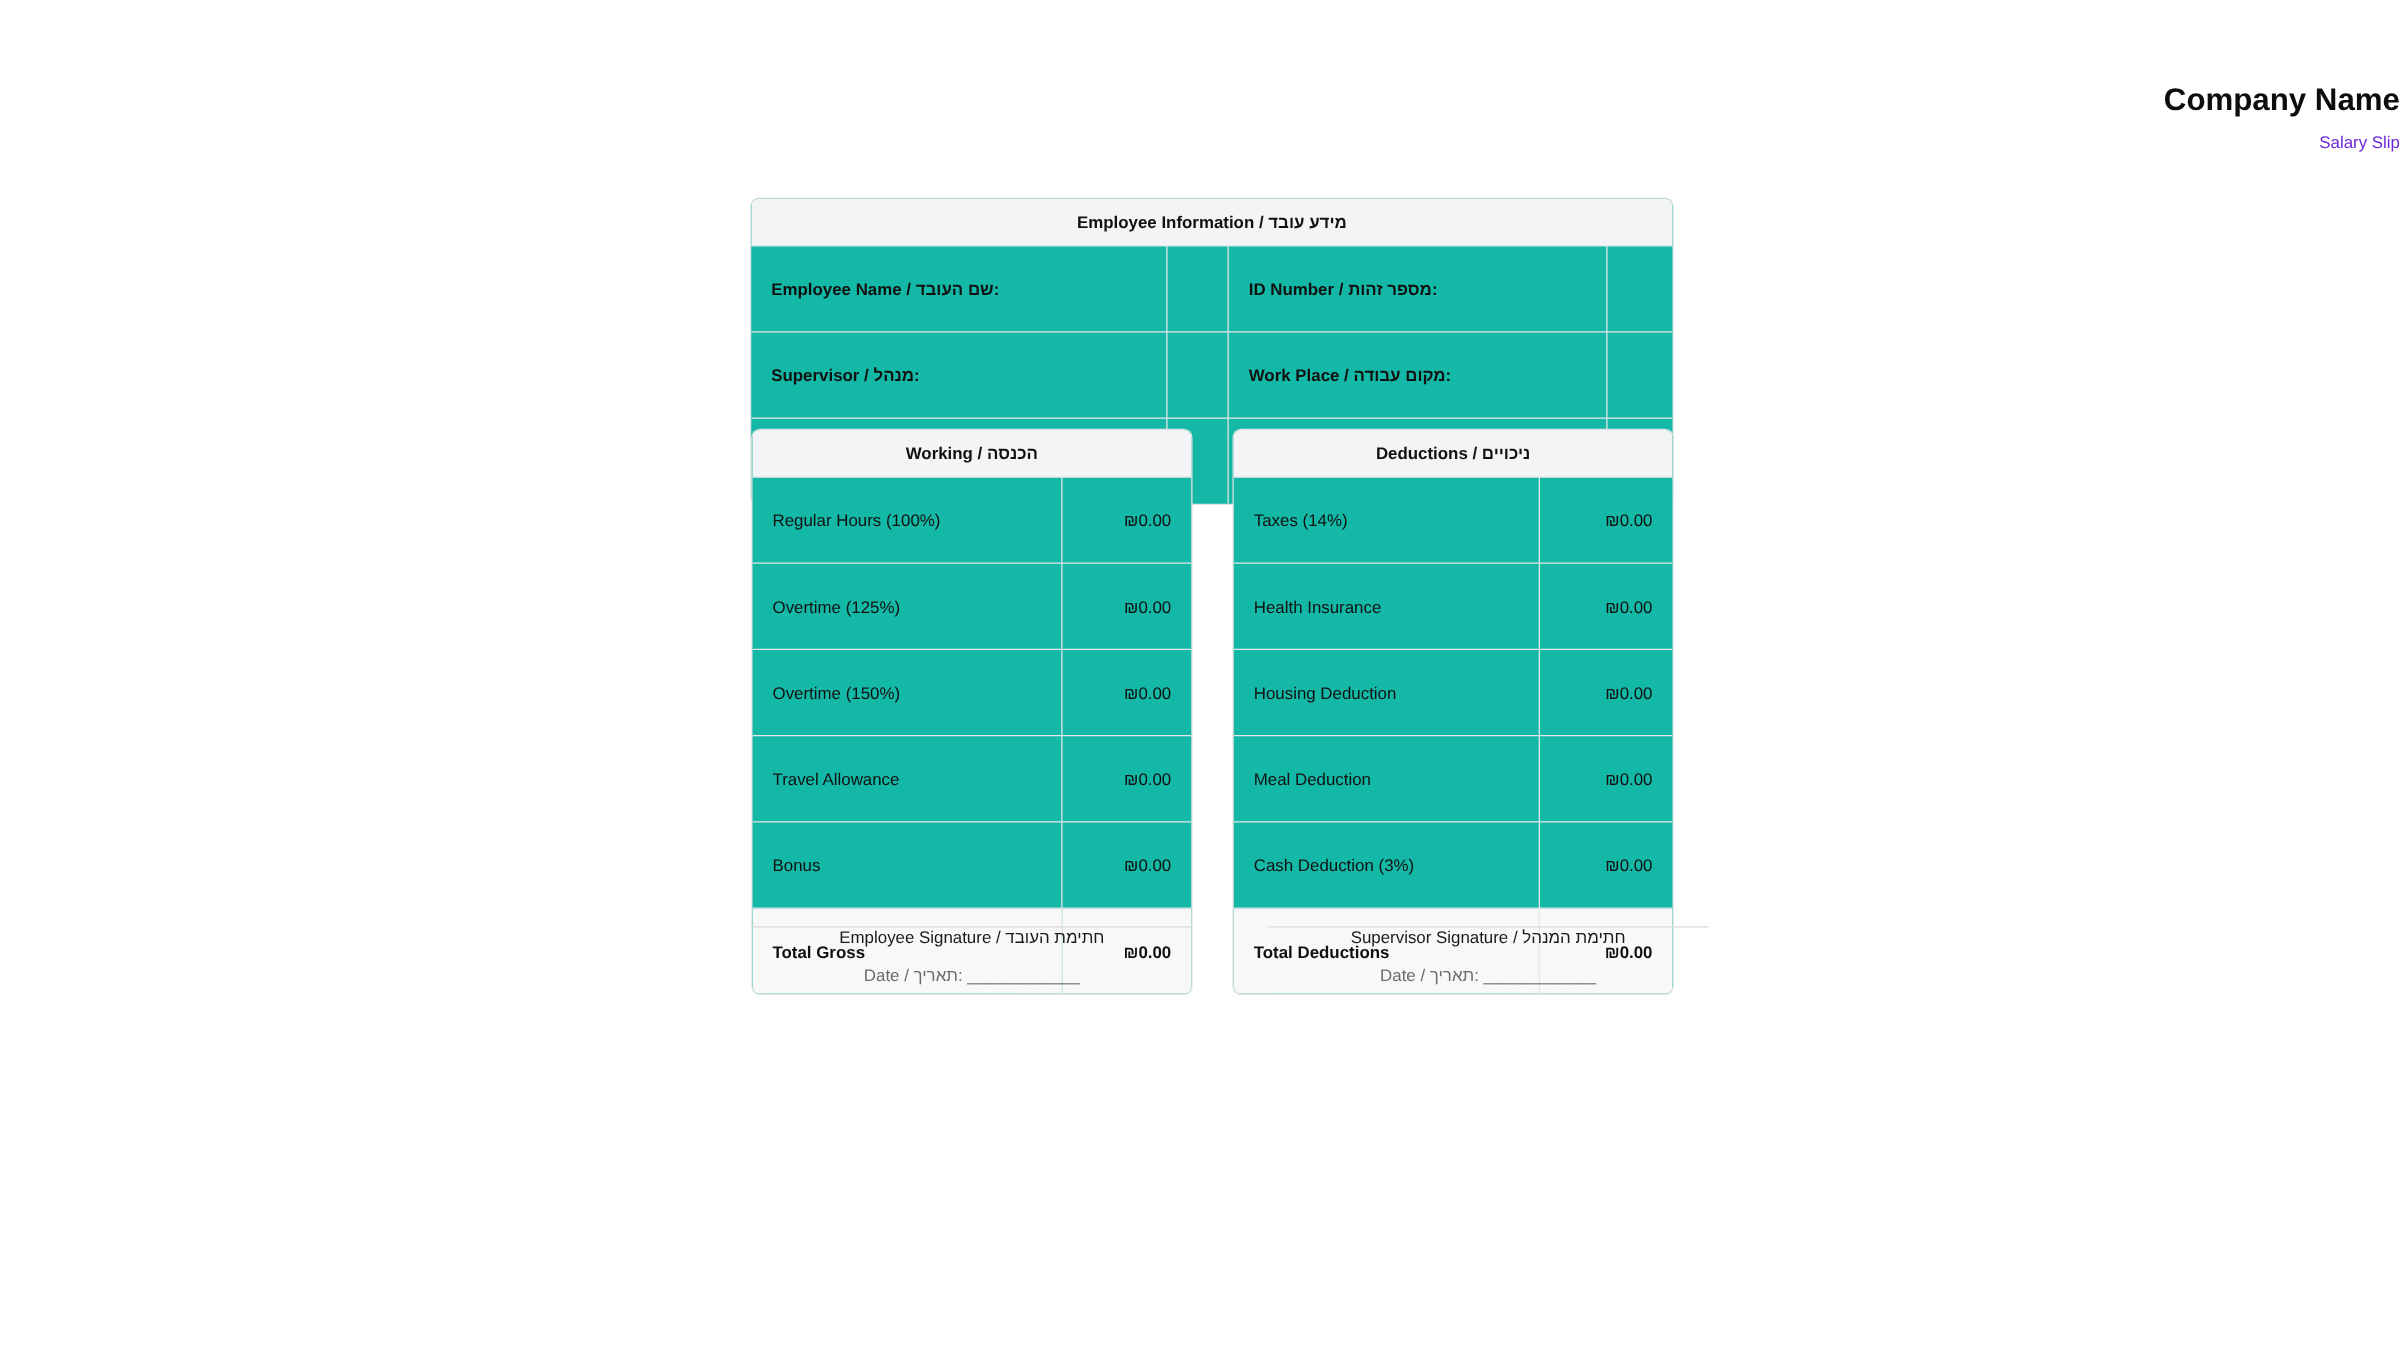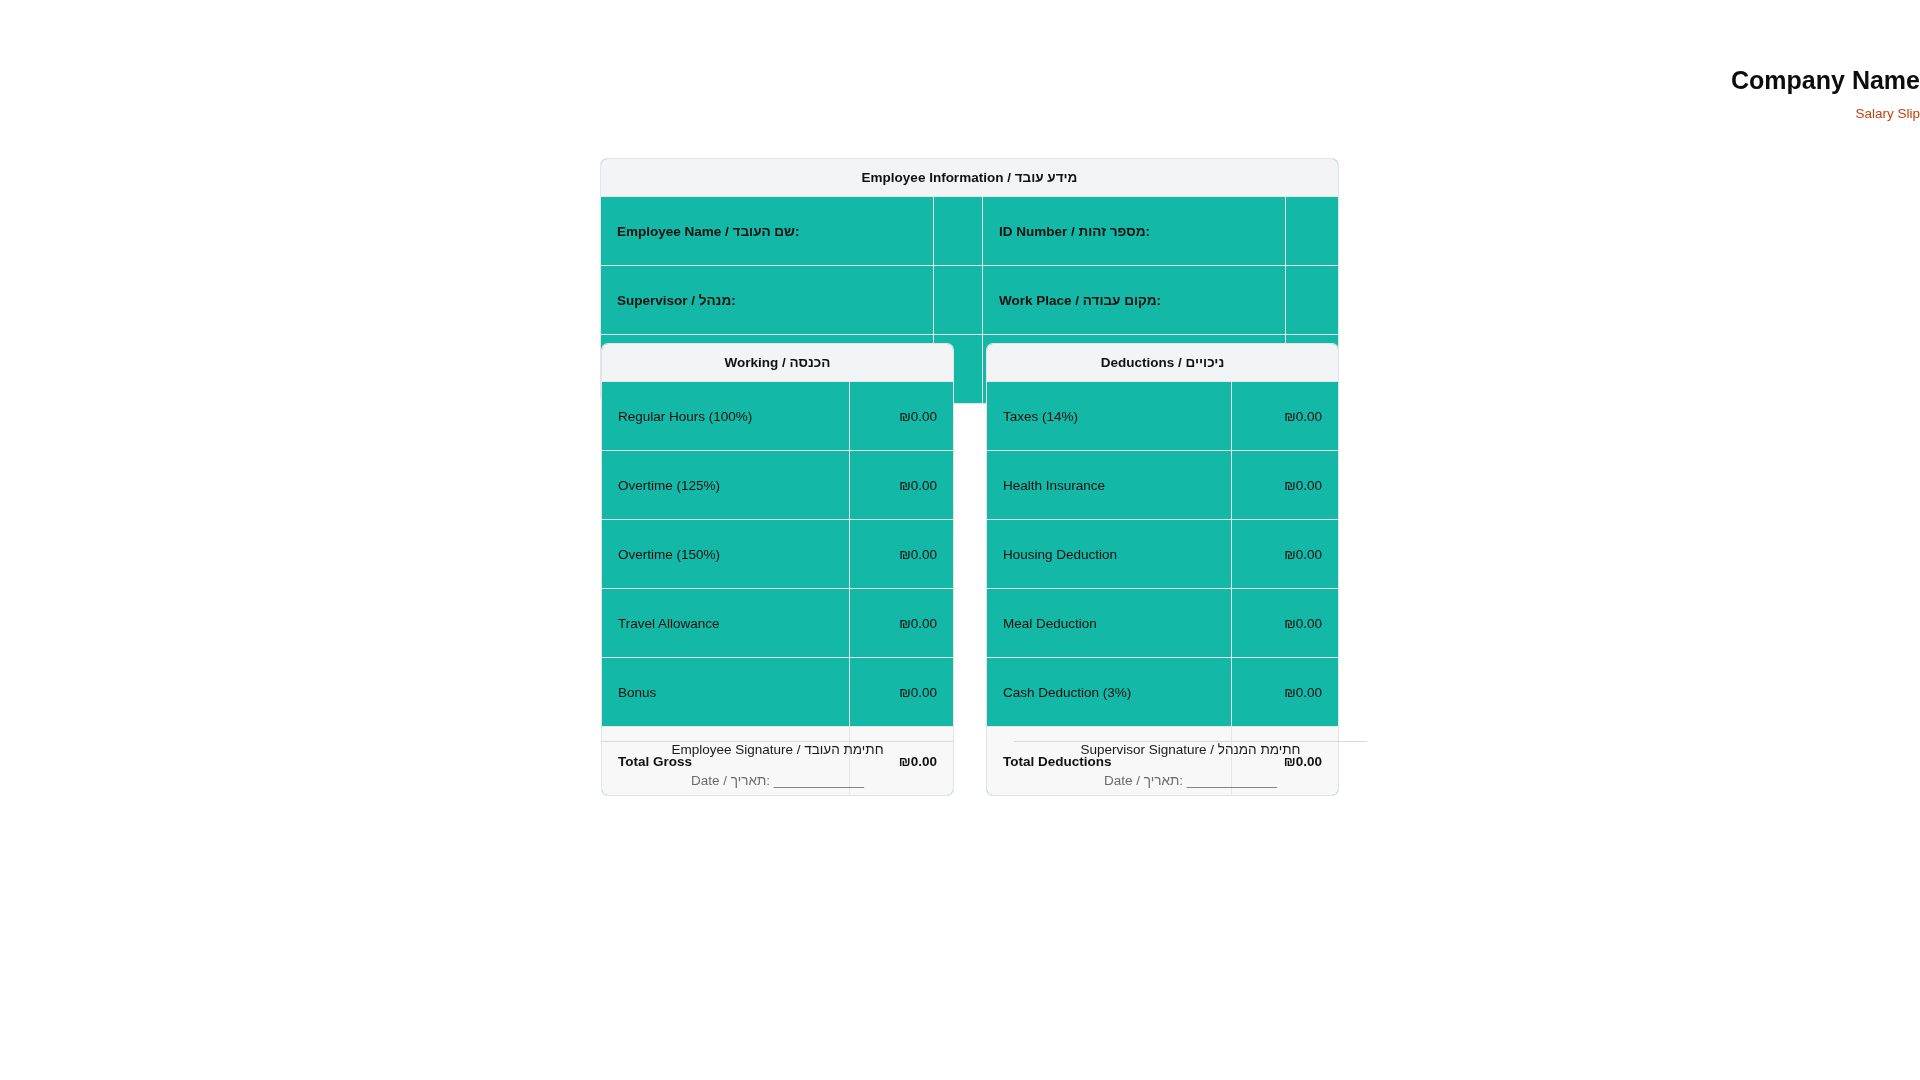--- a/index.html
+++ b/index.html
@@ -28,21 +28,21 @@
   }
   .company-name {
     font-size: 25px;
     font-weight: bold;
     margin: 0;
     line-height: 36px;
     color: #0d0d0d;
   }
   .subtitle {
     font-size: 13.5px;
-    color: #c2410c;
+    color: #6d28d9;
     margin-top: 7px;
     line-height: 18px;
   }
 
   table {
     border-collapse: collapse;
     font-size: 13.5px;
   }
   .card {
     position: absolute;

